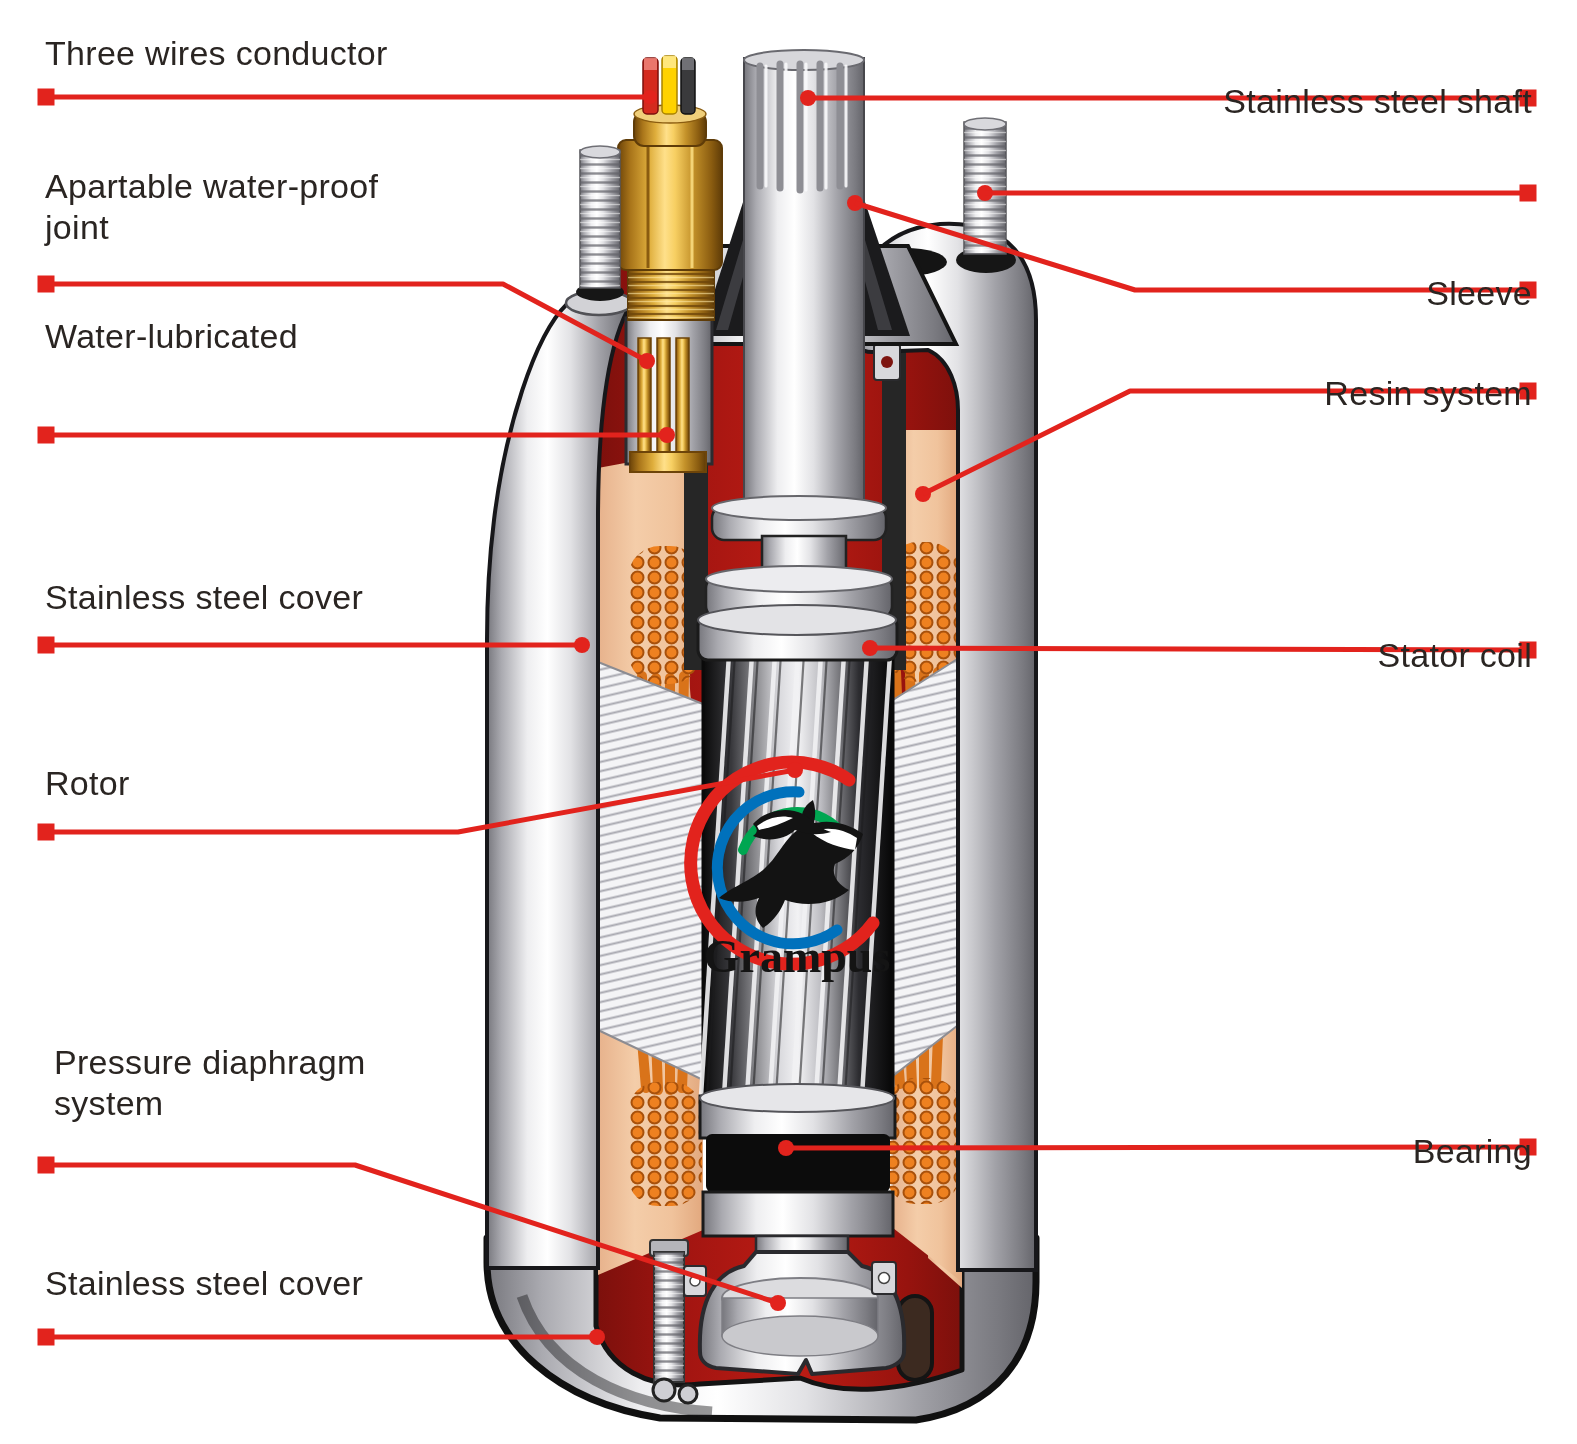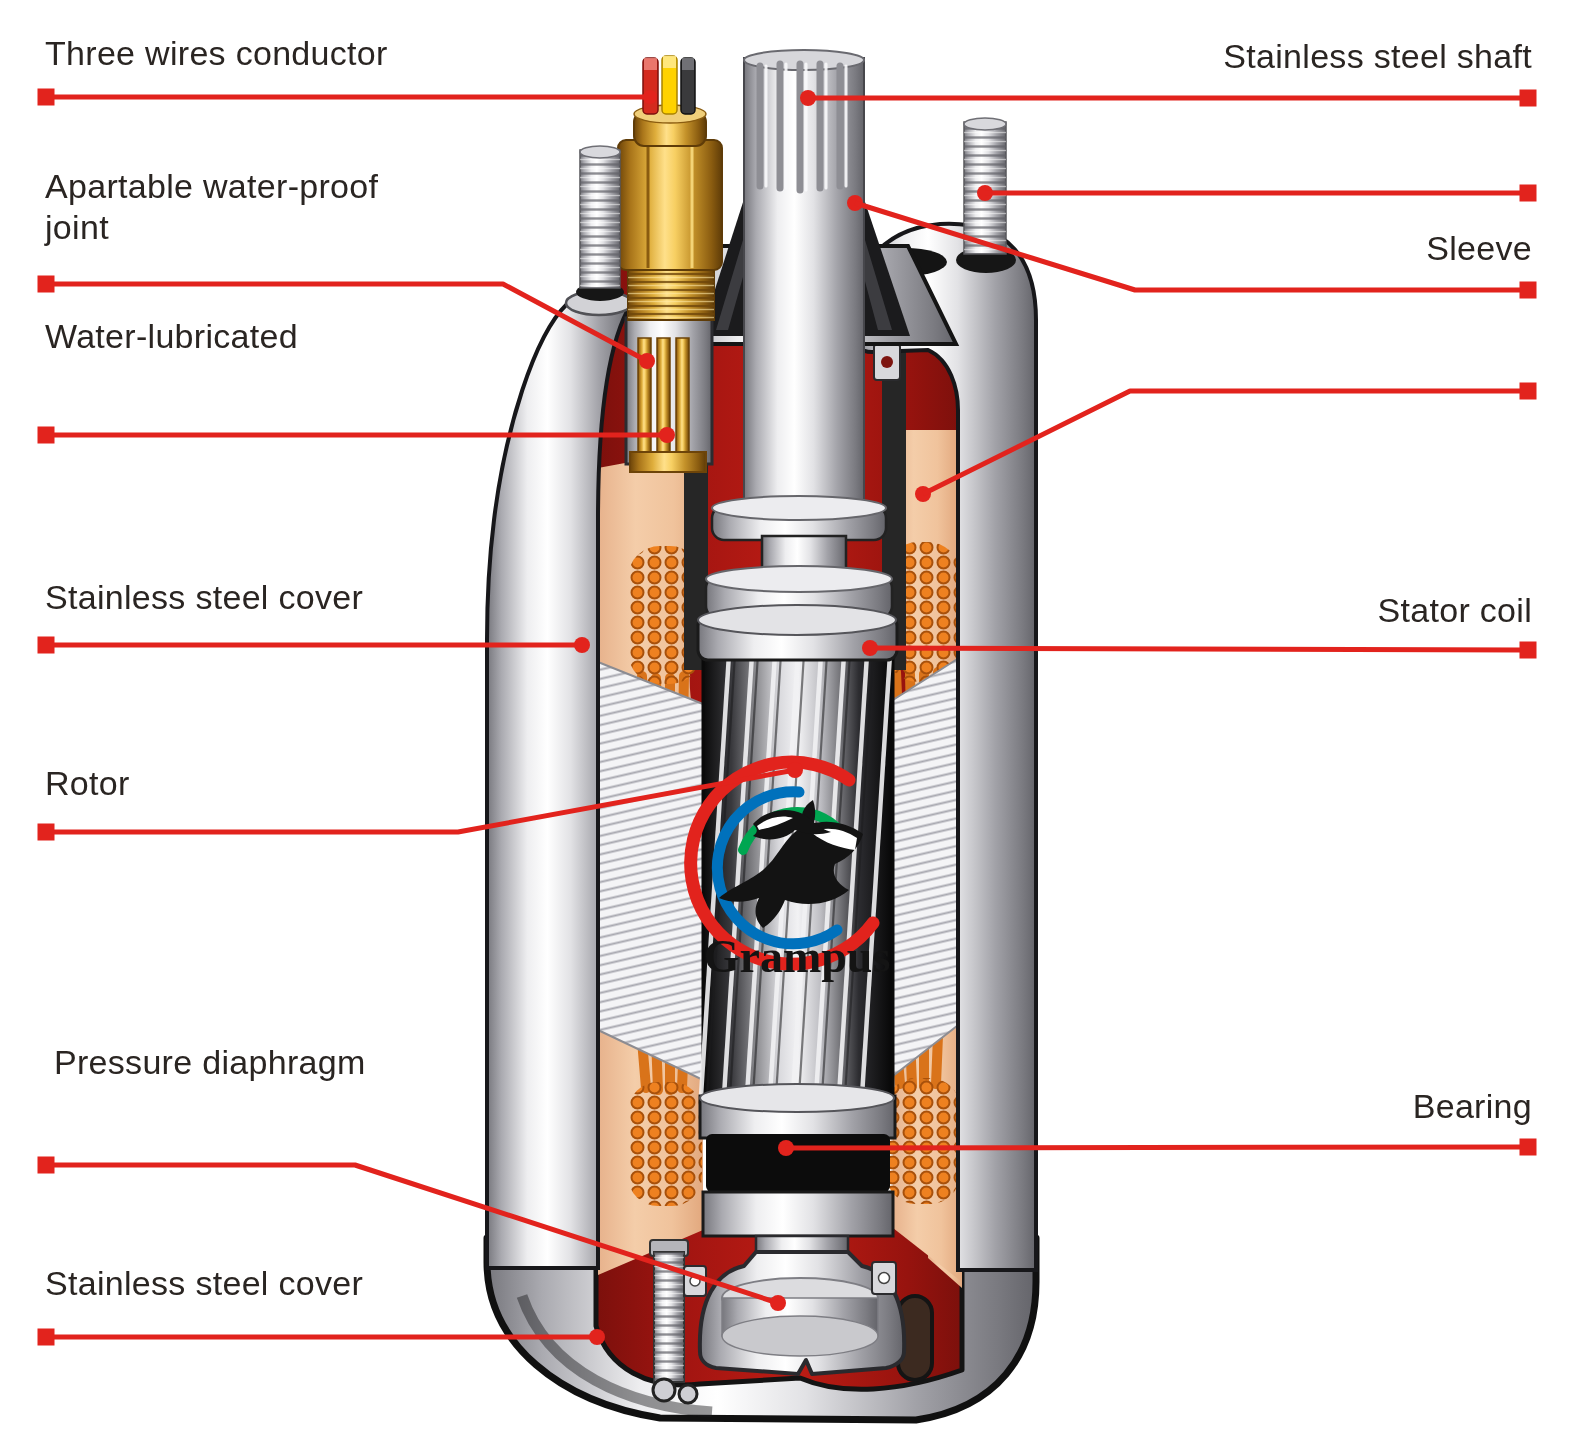--- a/index.html
+++ b/index.html
@@ -1,21 +1,21 @@
 <!DOCTYPE html>
 <html style="--accent-red: #e2231d; --ink: #2a2522; --resin-dark-red: #a31511; --resin-pink: #f2c8a7; --coil-orange: #ee8120; --logo-green: #00a651; --logo-blue: #0071bc; --brass-gold: #c9941f; --steel-gray: #a2a2a8;"><head>
 <meta charset="utf-8">
 <style>
   html,body{margin:0;padding:0;background:#ffffff;}
   .stage{position:relative;width:1577px;height:1444px;background:#ffffff;overflow:hidden;
          font-family:"Liberation Sans",sans-serif;}
   .stage svg.art{position:absolute;left:0;top:0;}
   .lbl{position:absolute;font-size:34px;line-height:1.22;letter-spacing:.3px;
        color:var(--ink,#2a2522);white-space:nowrap;}
-  .lbl.r{text-align:left;}
+  .lbl.r{text-align:left;margin-top:45px;}
   .ln{display:block;}
   .leader-line{stroke:var(--accent-red,#e2231d);stroke-width:5;fill:none;stroke-linejoin:round;}
   .leader-dot{fill:var(--accent-red,#e2231d);}
   .leader-sq{fill:var(--accent-red,#e2231d);}
   .logo-text{font-family:"Liberation Serif",serif;font-weight:bold;font-size:46px;fill:#141414;}
 </style>
 </head>
 <body>
 
 <div class="stage">
@@ -369,30 +369,34 @@
     <span class="ln">Water-lubricated</span>
   </div>
   <div class="lbl" style="left:45px;top:577px">
     <span class="ln">Stainless steel cover</span>
   </div>
   <div class="lbl" style="left:45px;top:763px">
     <span class="ln">Rotor</span>
   </div>
   <div class="lbl" style="left:54px;top:1042px">
     <span class="ln">Pressure diaphragm</span>
+    <span class="ln">system</span>
   </div>
   <div class="lbl" style="left:45px;top:1263px">
     <span class="ln">Stainless steel cover</span>
   </div>
 
   <div class="lbl r" style="right:45px;top:36px">
     <span class="ln">Stainless steel shaft</span>
   </div>
   <div class="lbl r" style="right:45px;top:228px">
     <span class="ln">Sleeve</span>
   </div>
+  <div class="lbl r" style="right:45px;top:328px">
+    <span class="ln">Resin system</span>
+  </div>
   <div class="lbl r" style="right:45px;top:590px">
     <span class="ln">Stator coil</span>
   </div>
   <div class="lbl r" style="right:45px;top:1086px">
     <span class="ln">Bearing</span>
   </div>
 </div>
 
 </body></html>

